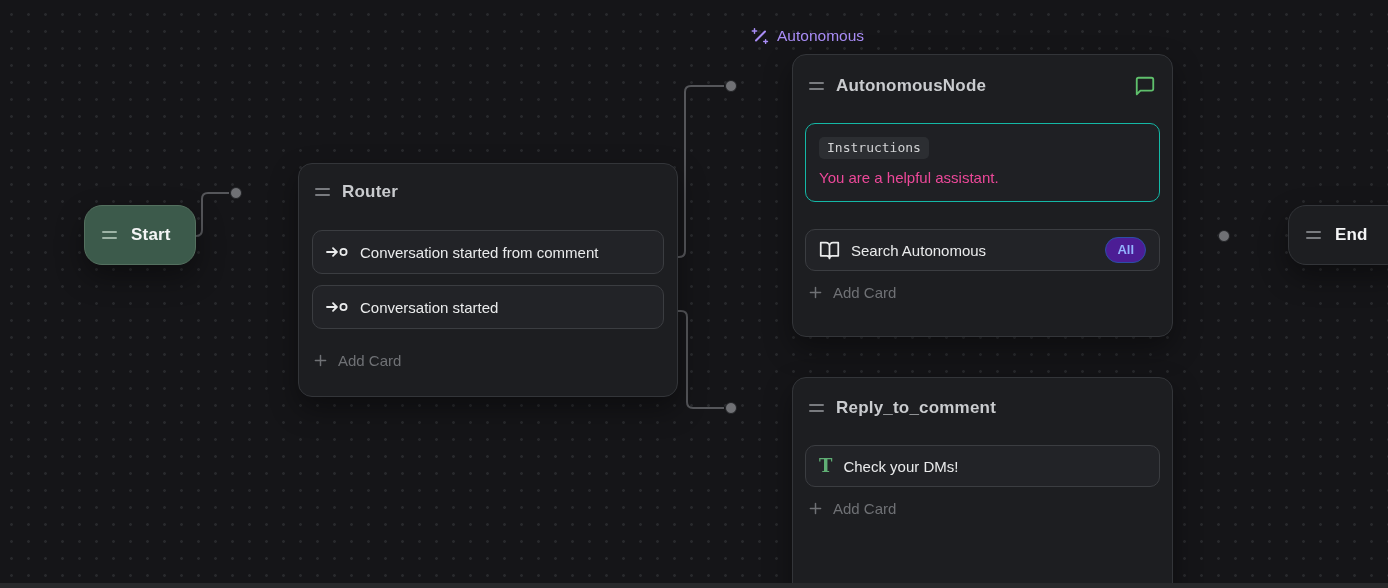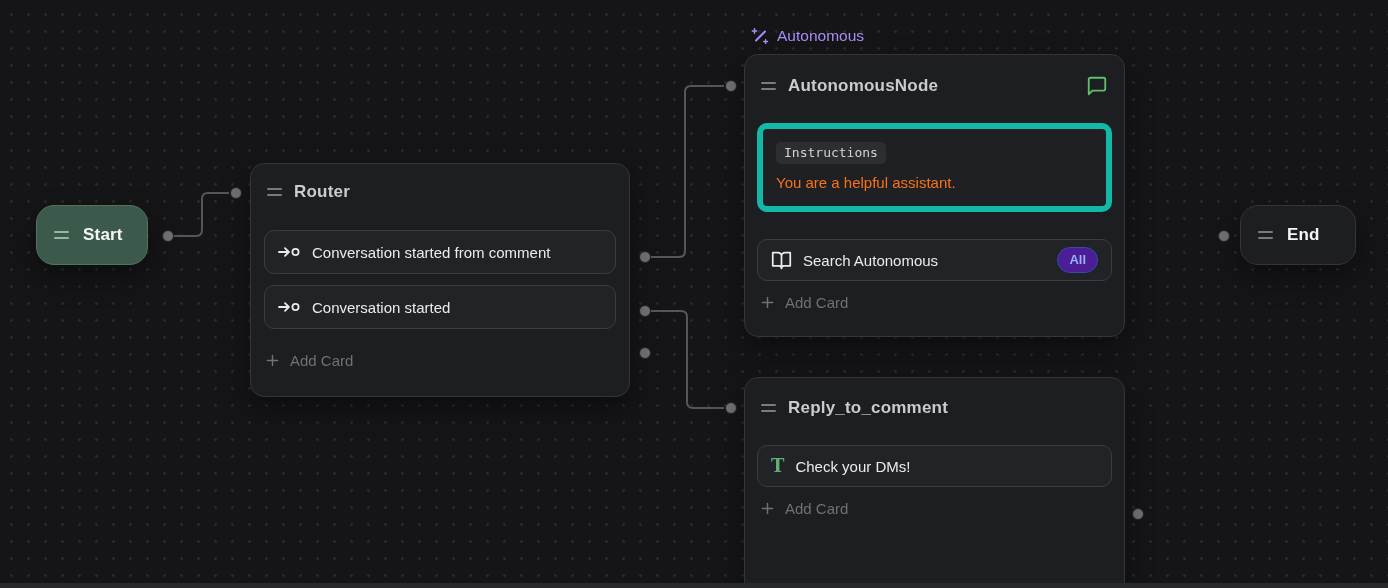--- a/index.html
+++ b/index.html
@@ -10,21 +10,21 @@
     background-image:radial-gradient(circle, #28292c 1.3px, transparent 1.5px);
     background-size:17px 17px; background-position:3px 6px;
     font-family:"Liberation Sans", sans-serif;
   }
   .wires { position:absolute; left:0; top:0; width:1388px; height:588px; }
   .wires path { fill:none; stroke:#55565a; stroke-width:2; }
   .wires circle { fill:#707175; stroke:#222326; stroke-width:1; }
 
   .node {
     position:absolute; background:#1d1e21; border:1px solid #333539;
-    border-radius:14px; box-shadow:0 12px 28px rgba(0,0,0,.38);
+    border-radius:14px; box-shadow:0 12px 28px rgba(0,0,0,.38);margin-left:48px;
   }
   .terminal { display:flex; align-items:center; gap:14px; padding:0 17px; border-radius:18px; }
   .terminal .t-title { font-size:17px; font-weight:700; color:#f4f5f6; letter-spacing:.2px; }
   .start-node { left:36px; top:205px; width:112px; height:60px; background:#3c5a4b; border-color:#54705f; }
   .end-node   { left:1240px; top:205px; width:116px; height:60px; }
 
   .handle { display:flex; flex-direction:column; gap:4px; width:15px; cursor:grab; }
   .handle i { display:block; height:2px; border-radius:2px; background:#797b7f; }
   .start-node .handle i { background:#9db3a5; }
 
@@ -43,27 +43,27 @@
   .add-card { display:flex; align-items:center; gap:11px; padding:11px 15px; color:#6f7175; font-size:15px; cursor:pointer; }
   .router-node .add-card { padding-top:12px; }
 
   .auto-tag {
     position:absolute; left:751px; top:27px; display:flex; align-items:center; gap:8px;
     color:#a98df6; font-size:15.5px; font-weight:500;
   }
   .autonomous-node { left:744px; top:54px; width:381px; height:283px; }
   .instr-card {
     margin:26px 12px 0 12px; padding:13px 13px 15px 13px;
-    background:#1f2024; border:6px solid #14b8a6; border-radius:10px; cursor:pointer;
+    background:#1f2024; border:1px solid #14b8a6; border-radius:10px; cursor:pointer;
   }
   .instr-pill {
     display:inline-block; font-family:"DejaVu Sans Mono", monospace; font-size:13px;
     color:#d2d3d5; background:#2c2e32; border-radius:5px; padding:3px 8px 4px 8px;
   }
-  .instr-text { margin-top:10px; font-size:15px; color:#f97316; }
+  .instr-text { margin-top:10px; font-size:15px; color:#ec4899; }
   .knowledge-card { margin:27px 12px 0 12px; height:42px; }
   .badge {
     margin-left:auto; font-size:13px; font-weight:700; color:#93b3fe;
     background:#4c1d95; border:1.5px solid #2c4da8; border-radius:999px;
     padding:4px 11px 5px 11px; cursor:pointer;
   }
   .autonomous-node .add-card, .reply-node .add-card { padding:13px 16px; }
 
   .reply-node { left:744px; top:377px; width:381px; height:225px; }
   .reply-node .card { margin:27px 12px 0 12px; height:42px; }

